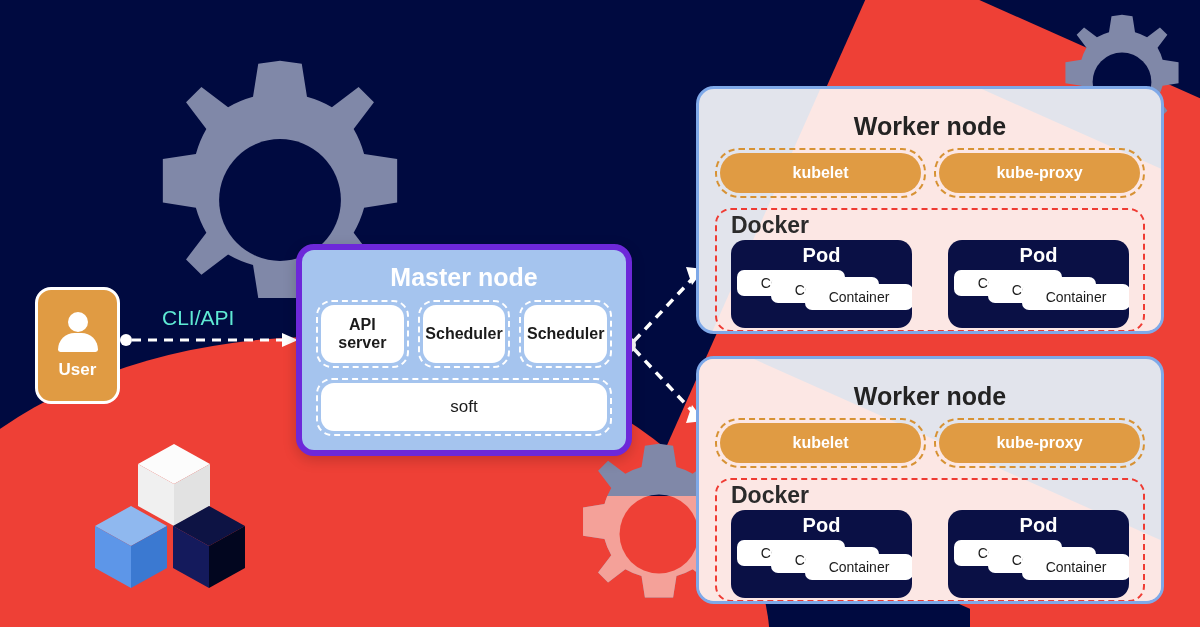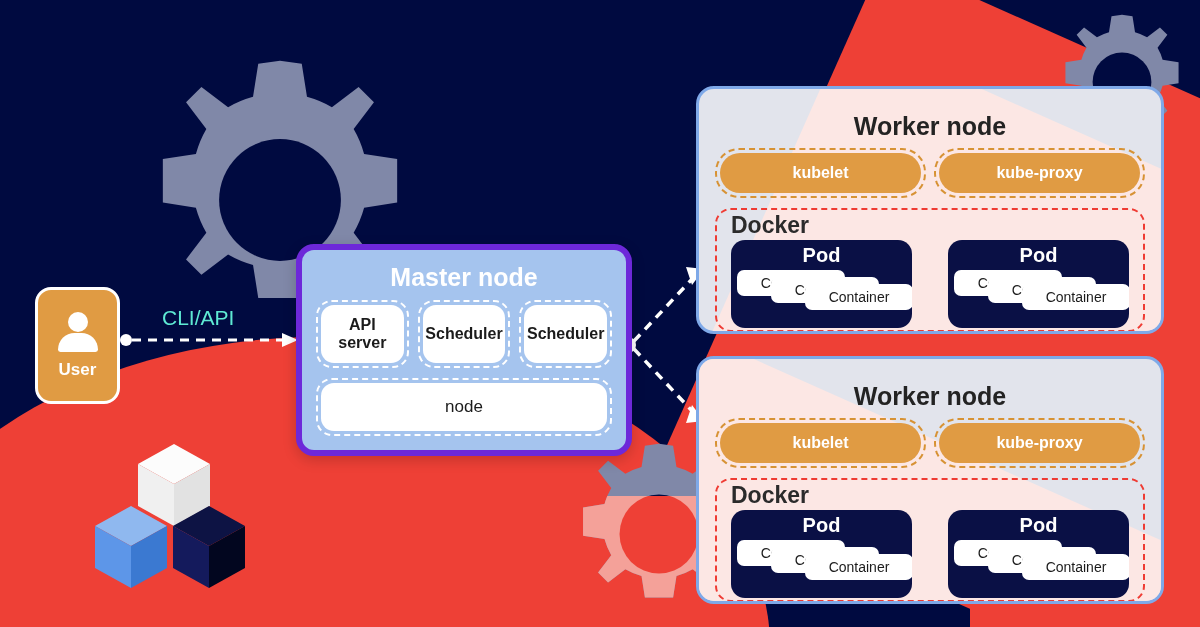--- a/index.html
+++ b/index.html
@@ -355,21 +355,21 @@
         </div>
       </div>
       <div class="dash-white">
         <div class="inner">Scheduler</div>
       </div>
       <div class="dash-white">
         <div class="inner">Scheduler</div>
       </div>
     </div>
     <div class="dash-white etcd-wrap">
-      <div class="inner">node</div>
+      <div class="inner">soft</div>
     </div>
   </div>
 
   <div class="worker-node" id="worker-node-1">
     <div class="tint"></div>
     <div class="content">
       <div class="title">Worker node</div>
       <div class="proxy-row">
         <div class="dash-orange">
           <div class="inner">kubelet</div>

